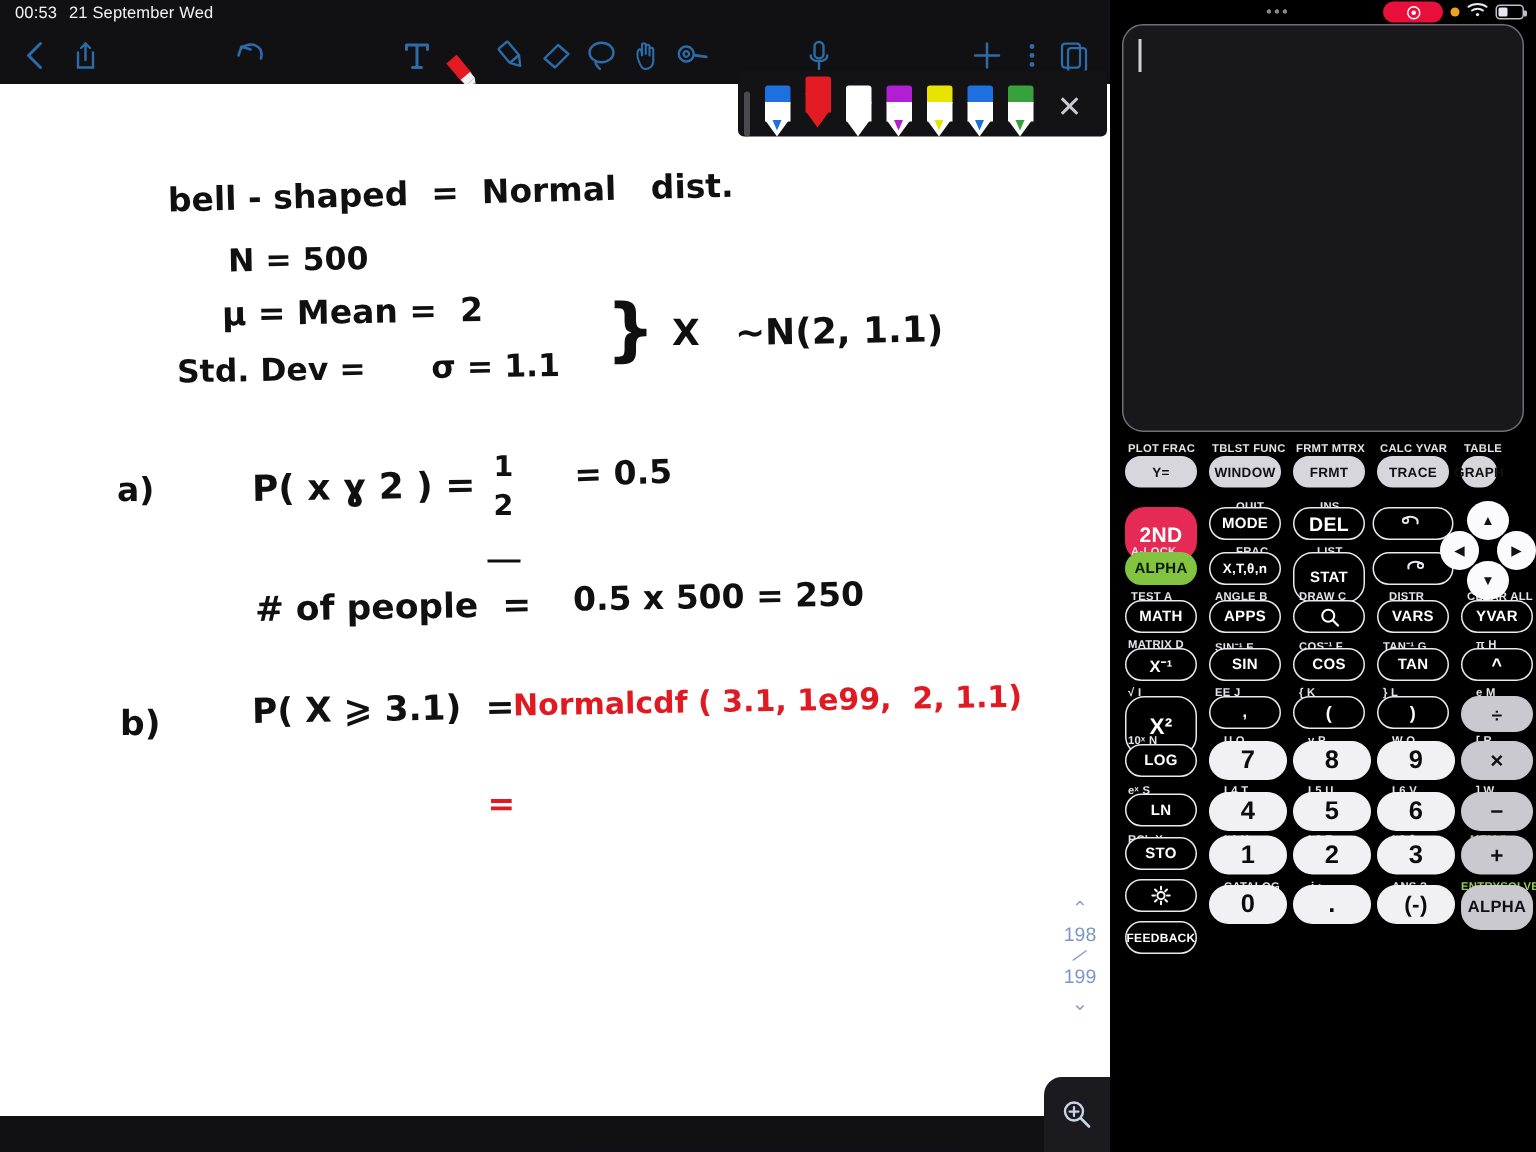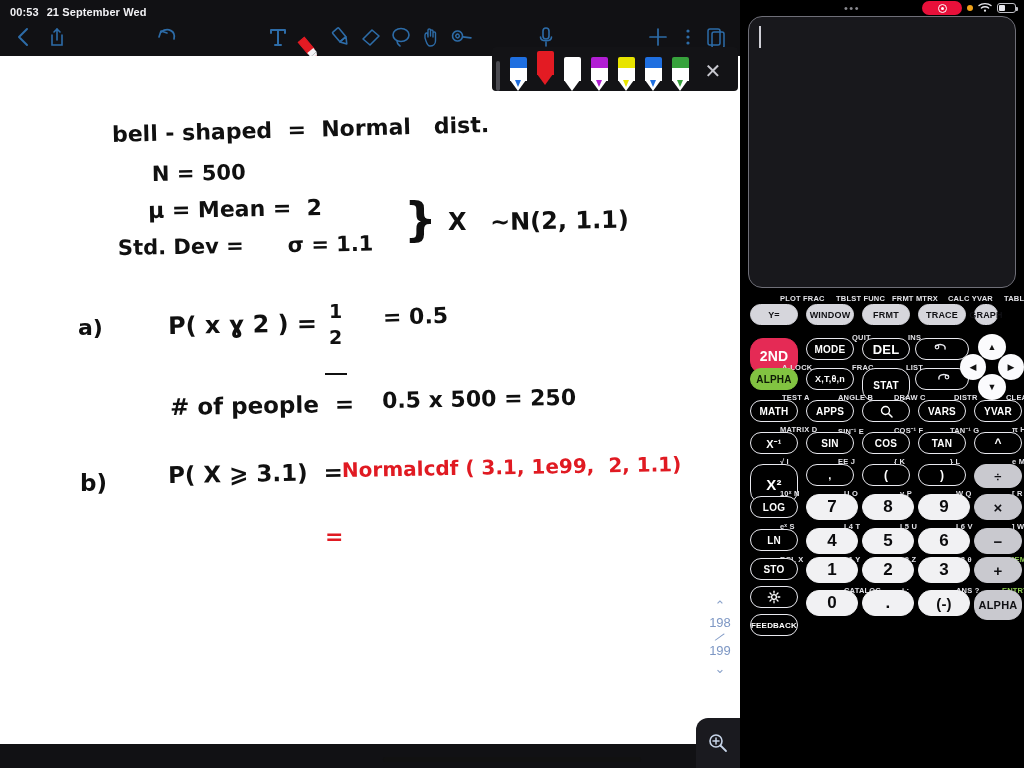--- a/index.html
+++ b/index.html
@@ -9,22 +9,22 @@
     font-family: "Liberation Sans", sans-serif;
     overflow: hidden;
   }
   #root { position: relative; width: 1024px; height: 768px; background: #0a0a0c; }
 
   
   .notes-pane { position: absolute; left: 0; top: 0; width: 740px; height: 768px; background: #111114; }
 
   .statusbar {
     position: absolute; left: 0; top: 0; width: 740px; height: 18px;
-    display: flex; align-items: flex-end; gap: 8px; padding-left: 10px;
-    color: #f2f2f5; font-size: 11px; font-weight: bold; letter-spacing: .1px;
+    display: flex; align-items: center; gap: 8px; padding-left: 10px;
+    color: #f2f2f5; font-size: 11px; font-weight: normal; letter-spacing: .1px;
   }
   .sb-time { font-size: 11px; }
   .sb-date { font-size: 11px; }
 
   .toolbar {
     position: absolute; left: 0; top: 18px; width: 740px; height: 38px;
     background: #111114;
   }
   .tb-btn {
     position: absolute; top: 50%; transform: translateY(-50%);
@@ -141,21 +141,21 @@
   }
   .key.white { background: #f1f1f3; color: #0b0b0d; border-color: #f1f1f3; font-weight: bold; }
   .key.grey  { background: #c9c9cf; color: #101014; border-color: #c9c9cf; }
   .key.grey2 { background: #d6d6dc; color: #101014; border-color: #d6d6dc; }
   .key.pink  { background: #e8days; }
   .key.pink  { background: #e52a55; border-color: #e52a55; color: #fff; }
   .key.green { background: #82c341; border-color: #82c341; color: #0d1a05; }
 
   .klab {
     position: absolute; font-size: 7.5px; font-weight: bold; color: #e3e3e8;
-    letter-spacing: .2px; white-space: nowrap; margin-left: 28px;
+    letter-spacing: .2px; white-space: nowrap;
   }
   .klab.green { color: #8fce52; }
 
   .dpad-btn {
     position: absolute; background: #fbfbfd; border-radius: 50%;
     display: flex; align-items: center; justify-content: center; color: #111;
   }
   .ur-key {
     position: absolute; border: 1.4px solid #e9e9ef; border-radius: 13px;
     display: flex; align-items: center; justify-content: center; color: #fff;

